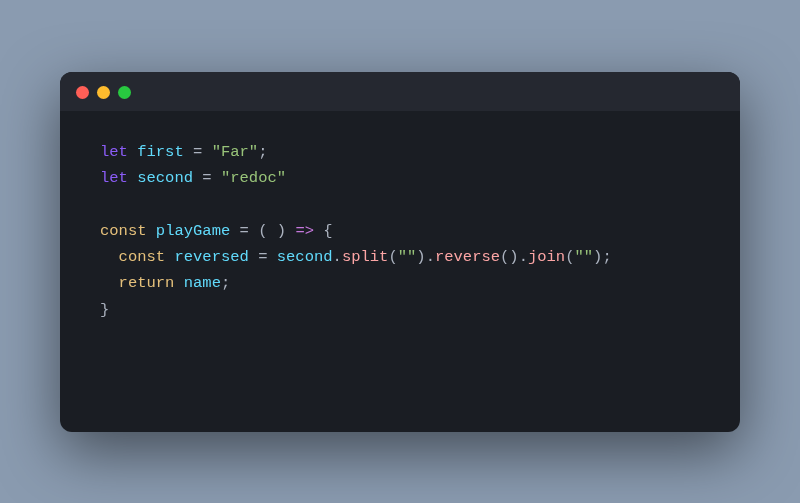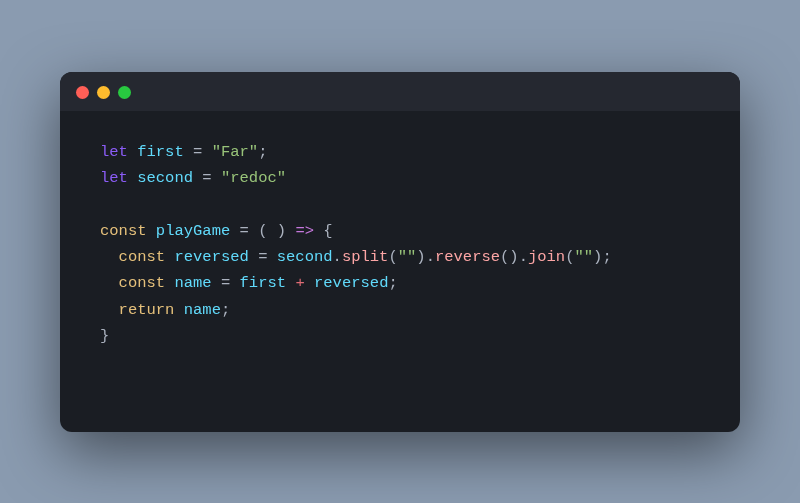--- a/index.html
+++ b/index.html
@@ -88,21 +88,20 @@
     <span class="line"><span class="c-let">let</span><span class="c-op"> </span><span class="c-varname">first</span><span class="c-op"> = </span><span class="c-string">"Far"</span><span class="c-op">;</span></span>
 
     <span class="line"><span class="c-let">let</span><span class="c-op"> </span><span class="c-varname">second</span><span class="c-op"> = </span><span class="c-string">"redoc"</span></span>
 
     <span class="blank"></span>
 
     <span class="line"><span class="c-const">const</span><span class="c-op"> </span><span class="c-varname">playGame</span><span class="c-op"> = </span><span class="c-punc">( ) </span><span class="c-arrow">=&gt;</span><span class="c-punc"> {</span></span>
 
     <span class="line"><span class="c-op">  </span><span class="c-const">const</span><span class="c-op"> </span><span class="c-varname">reversed</span><span class="c-op"> = </span><span class="c-varname">second</span><span class="c-punc">.</span><span class="c-method">split</span><span class="c-punc">(</span><span class="c-string">""</span><span class="c-punc">).</span><span class="c-method">reverse</span><span class="c-punc">().</span><span class="c-method">join</span><span class="c-punc">(</span><span class="c-string">""</span><span class="c-punc">);</span></span>
 
-    <span class="line"><span class="c-op">  </span><span class="c-const">const</span><span class="c-op"> </span><span class="c-varname">name</span><span class="c-op"> = </span><span class="c-varname">first</span><span class="c-op"> </span><span class="c-plus">+</span><span class="c-op"> </span><span class="c-varname">reversed</span><span class="c-punc">;</span></span>
 
     <span class="line"><span class="c-op">  </span><span class="c-return">return</span><span class="c-op"> </span><span class="c-varname">name</span><span class="c-punc">;</span></span>
 
     <span class="line"><span class="c-punc">}</span></span>
 
     <span class="blank"></span>
 
 
 
   </div>

